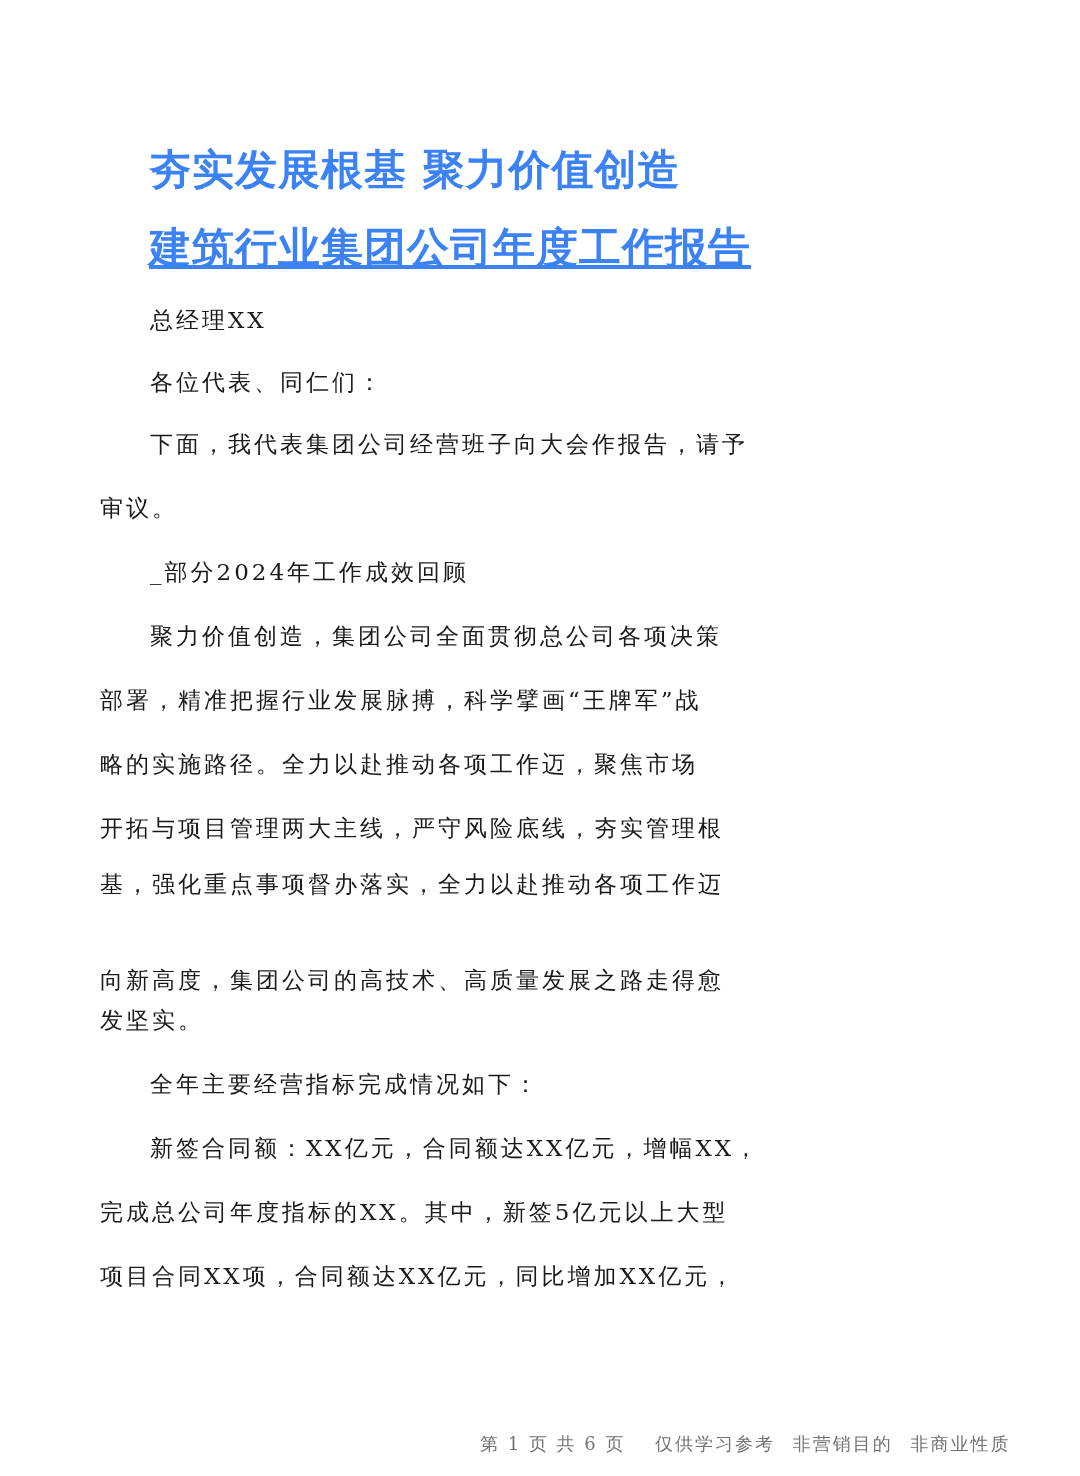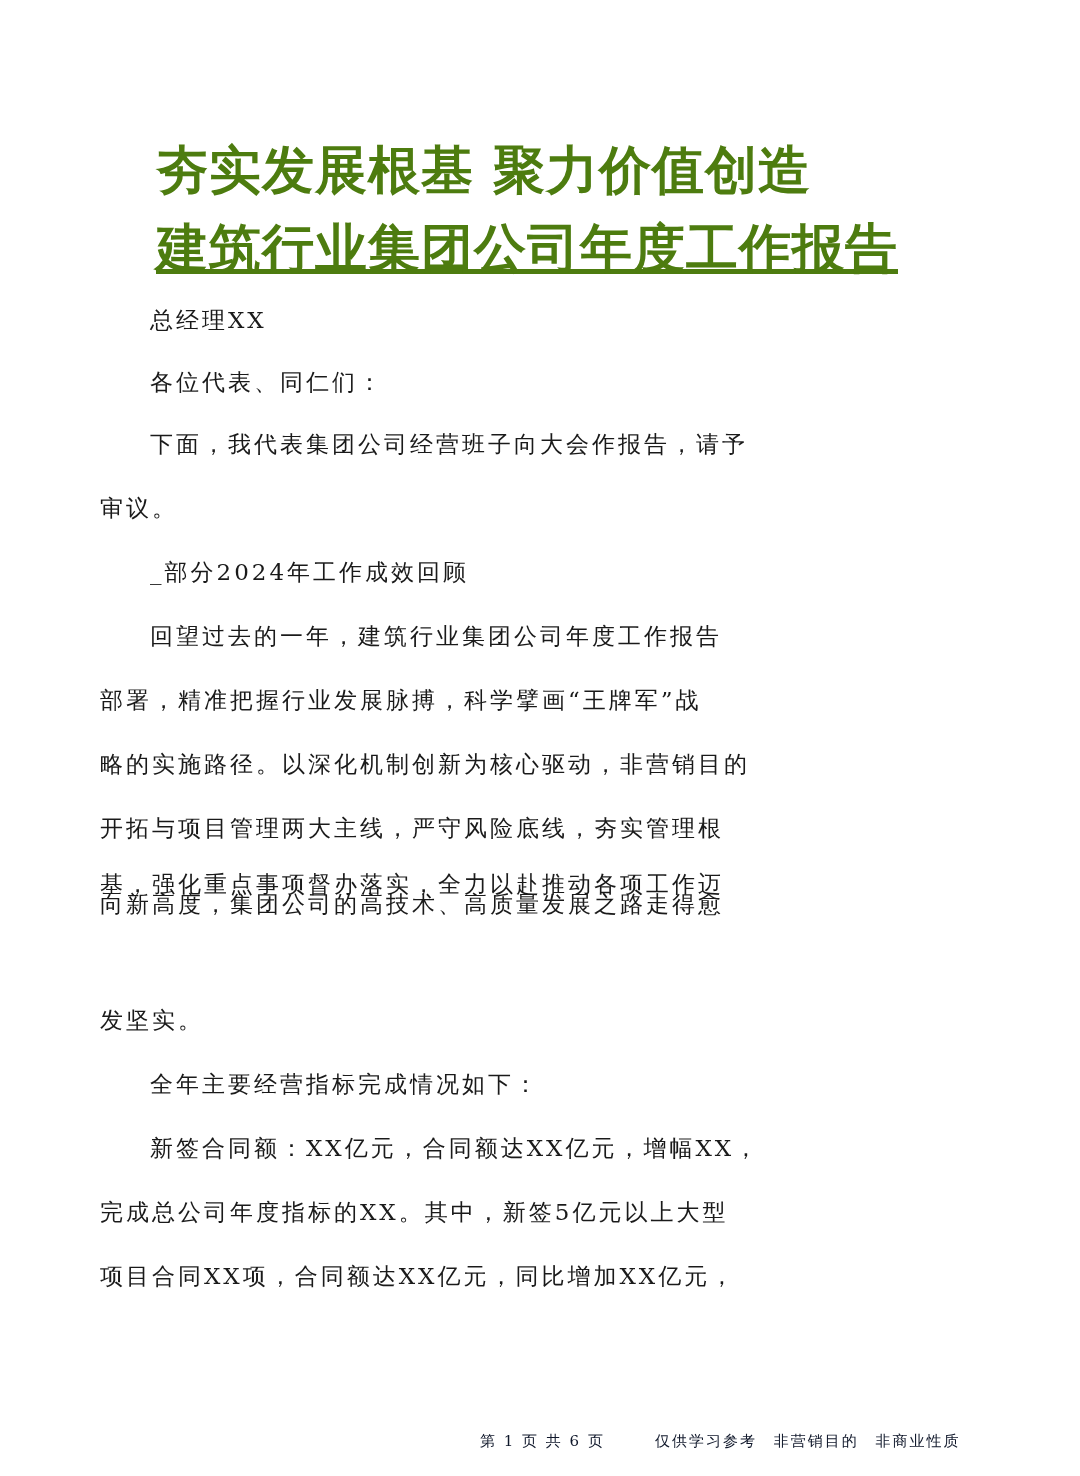--- a/index.html
+++ b/index.html
@@ -1,41 +1,41 @@
 <!DOCTYPE html>
 <html><head>
 <meta charset="utf-8">
 <style>
   html, body { margin: 0; padding: 0; background: #ffffff; }
   body { width: 1080px; height: 1476px; position: relative; overflow: hidden; font-family: "DejaVu Serif", serif; color: #1a1a1a; }
-  .title { position: absolute; left: 156px; font-weight: bold; font-size: 52px; line-height: 60px; letter-spacing: 1px; color: #4d7c0f; }
+  .title { position: absolute; left: 149px; font-weight: bold; font-size: 42px; line-height: 60px; letter-spacing: 1px; color: #3b82f6; }
   .t1 { top: 140px; }
   .t2 { top: 218px; text-decoration: underline; }
   .line { position: absolute; left: 100px; width: 880px; font-size: 23px; line-height: 40px; white-space: nowrap; letter-spacing: 3px; }
   .indent { left: 150px; }
-  .footer { position: absolute; top: 1432px; font-size: 15px; color: #0f172a; white-space: nowrap; letter-spacing: 2px; }
+  .footer { position: absolute; top: 1432px; font-size: 18px; color: #737373; white-space: nowrap; letter-spacing: 2px; }
 </style>
 </head>
 <body>
 
 <div>
   <div class="title t1">夯实发展根基 聚力价值创造</div>
   <div class="title t2">建筑行业集团公司年度工作报告</div>
 
   <div class="line indent" style="top:300px">总经理XX</div>
   <div class="line indent" style="top:362px">各位代表、同仁们：</div>
   <div class="line indent" style="top:424px">下面，我代表集团公司经营班子向大会作报告，请予</div>
   <div class="line" style="top:488px">审议。</div>
   <div class="line indent" style="top:552px">_部分2024年工作成效回顾</div>
-  <div class="line indent" style="top:616px">回望过去的一年，建筑行业集团公司年度工作报告</div>
+  <div class="line indent" style="top:616px">聚力价值创造，集团公司全面贯彻总公司各项决策</div>
   <div class="line" style="top:680px">部署，精准把握行业发展脉搏，科学擘画“王牌军”战</div>
-  <div class="line" style="top:744px">略的实施路径。以深化机制创新为核心驱动，非营销目的</div>
+  <div class="line" style="top:744px">略的实施路径。全力以赴推动各项工作迈，聚焦市场</div>
   <div class="line" style="top:808px">开拓与项目管理两大主线，严守风险底线，夯实管理根</div>
   <div class="line" style="top:864px">基，强化重点事项督办落实，全力以赴推动各项工作迈</div>
-  <div class="line" style="top:884px">向新高度，集团公司的高技术、高质量发展之路走得愈</div>
+  <div class="line" style="top:960px">向新高度，集团公司的高技术、高质量发展之路走得愈</div>
   <div class="line" style="top:1000px">发坚实。</div>
   <div class="line indent" style="top:1064px">全年主要经营指标完成情况如下：</div>
   <div class="line indent" style="top:1128px">新签合同额：XX亿元，合同额达XX亿元，增幅XX，</div>
   <div class="line" style="top:1192px">完成总公司年度指标的XX。其中，新签5亿元以上大型</div>
   <div class="line" style="top:1256px">项目合同XX项，合同额达XX亿元，同比增加XX亿元，</div>
 
   <div class="footer" style="left:480px">第 1 页 共 6 页</div>
   <div class="footer" style="left:655px; word-spacing:10px">仅供学习参考  非营销目的  非商业性质</div>
 </div>
 

